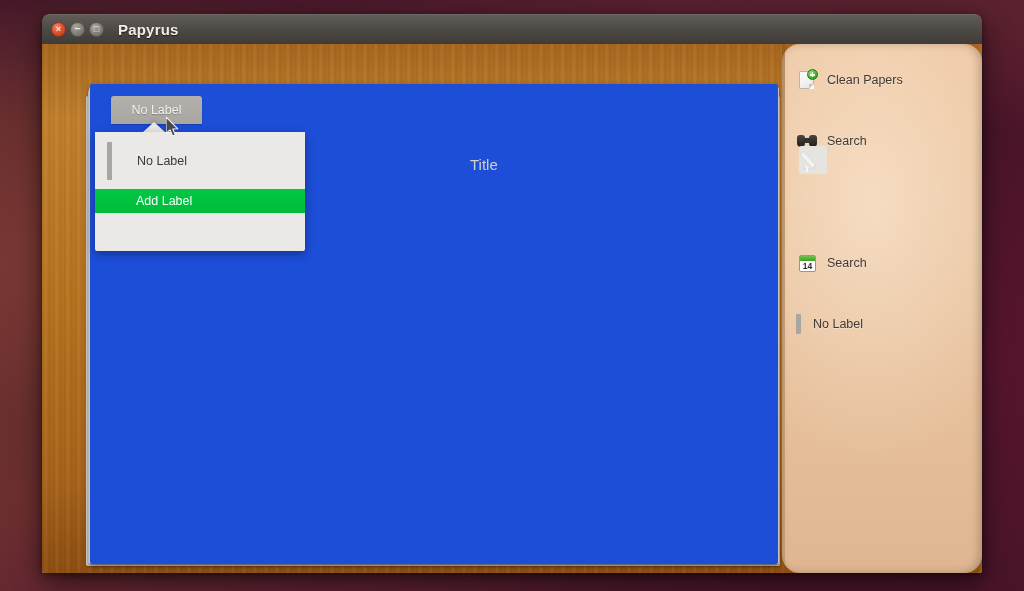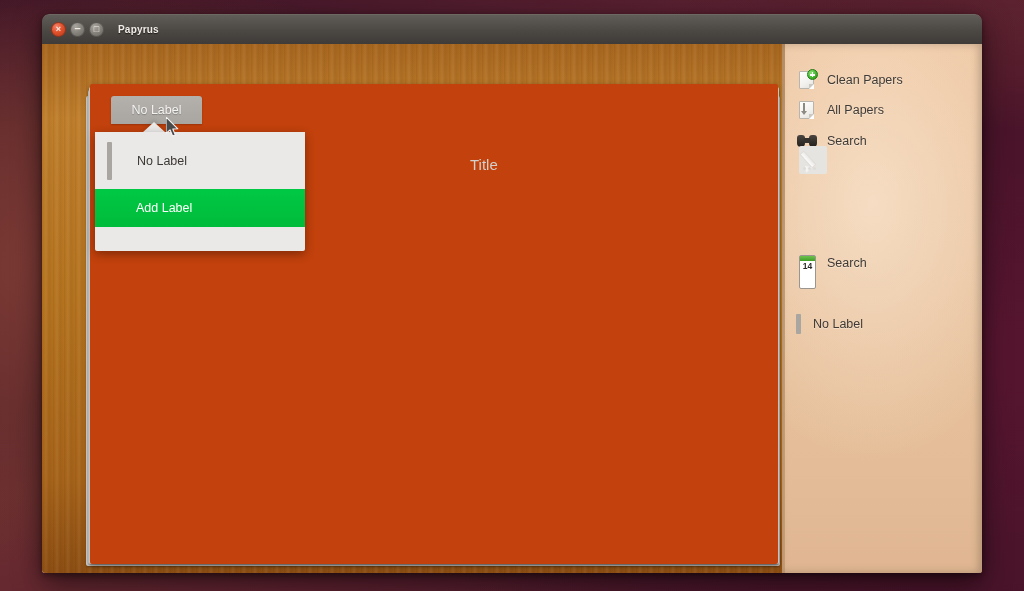--- a/index.html
+++ b/index.html
@@ -38,21 +38,21 @@
     border:1px solid #97341a;
   }
   .wbtn.min,.wbtn.max{
     background:radial-gradient(circle at 35% 28%, #a8a49e 0%, #86827c 50%, #6a6661 100%);
     border:1px solid #5c5854;
   }
   .wbtn span{ position:absolute; inset:0; color:#f3ece5; font-size:9px;
               line-height:13px; text-align:center; font-weight:bold; }
   .wbtn.min span{ font-size:11px; line-height:11px; }
   #wtitle{
-    margin-left:10px; color:#f2ece6; font-size:10px; font-weight:bold;
+    margin-left:10px; color:#f2ece6; font-size:15px; font-weight:bold;
     text-shadow:0 1px 1px rgba(0,0,0,.6); letter-spacing:.2px;
   }
 
   
   #wbody{ position:relative; height:529px; width:100%;
           background:#f1efec; overflow:hidden; }
 
   
   #wood{
     position:absolute; inset:0;
@@ -63,20 +63,21 @@
       linear-gradient(180deg,#a8671f 0%,#c07f2c 14%,#b5741f 48%,#a7641a 82%,#8e4f13 100%);
   }
 
   
   #sidepanel{
     position:absolute; top:0; right:0; width:200px; height:100%;
     background:
       radial-gradient(ellipse 120% 70% at 45% 30%, rgba(255,240,222,.55) 0%, rgba(255,240,222,0) 70%),
       linear-gradient(180deg,#eec8a4 0%,#e9c4a0 40%,#e6bf9a 72%,#dfb691 100%);
     box-shadow:-3px 0 8px rgba(0,0,0,.22) inset;
+    border-radius:18px;
   }
   #sidepanel:after{
     content:""; position:absolute; left:0; top:0; width:3px; height:100%;
     background:linear-gradient(180deg, rgba(120,70,20,.45), rgba(120,70,20,.2));
   }
 
   .side-item{
     position:absolute; left:14px; display:flex; align-items:center;
     height:24px; width:176px; cursor:default;
   }
@@ -134,42 +135,42 @@
   .wrench{ position:absolute; left:2px; top:3px; width:18px; height:17px;
            transform:rotate(0deg); }
   .wrench u{ position:absolute; left:3px; top:12px; width:13px; height:3px;
              background:linear-gradient(90deg,#2d2a26,#585450);
              transform:rotate(-38deg); transform-origin:left center;
              border-radius:1px; text-decoration:none; }
   .wrench o{ position:absolute; right:0px; top:0px; width:9px; height:9px;
              border:2.5px solid #6e6a64; border-radius:50%;
              border-bottom-color:transparent; transform:rotate(20deg); }
   
-  .cal{ position:absolute; left:3px; top:3px; width:17px; height:34px;
+  .cal{ position:absolute; left:3px; top:3px; width:17px; height:17px;
         background:#fff; border:1px solid #9a958e; border-radius:2px; }
   .cal-top{ position:absolute; left:0; top:0; right:0; height:5px;
             background:linear-gradient(180deg,#6ec24c,#3f9e27); }
   .cal-num{ position:absolute; left:0; right:0; top:5px; text-align:center;
             font-size:8.5px; line-height:10px; color:#2c2a27; font-weight:bold; }
 
   
   #side-label-item{
     position:absolute; left:14px; display:flex; align-items:center; height:22px;
   }
   .chip-bar{ width:5px; height:20px; background:#a9a5a0;
              border-radius:1px; margin-right:12px; flex:0 0 5px; }
 
   
   .stackpaper{
     position:absolute; background:#dddad6;
     border-radius:2px; box-shadow:0 1px 2px rgba(0,0,0,.25);
   }
   #card{
     position:absolute; left:48px; top:40px; width:688px; height:480px;
-    background:#c2410c; border-radius:2px;
+    background:#1d4ed8; border-radius:2px;
     box-shadow:0 2px 6px rgba(0,0,0,.33);
   }
 
   #card-title{
     position:absolute; left:380px; top:72px; font-size:15px;
     color:#d2d0cd; user-select:none;
   }
   #edit-icon{
     position:absolute; left:709px; top:62px; width:28px; height:28px;
     background:#e6e4e1; border-radius:2px; overflow:hidden;
@@ -215,21 +216,21 @@
     filter:drop-shadow(0 -2px 2px rgba(0,0,0,.14));
   }
   .dd-item{
     position:absolute; left:0; width:210px; display:flex; align-items:center;
   }
   #dd-item-nolabel{ top:0; height:57px; background:#ebe9e7; }
   #dd-item-nolabel .chip-bar{ margin-left:12px; margin-right:25px;
                               height:38px; width:11px; background:#a9a5a0; }
   #dd-item-nolabel .txt{ font-size:12.5px; color:#3b3835; }
   #dd-item-add{
-    top:57px; height:38px;
+    top:57px; height:24px;
     background:linear-gradient(180deg,#00c845 0%,#00bc3a 100%);
   }
   #dd-item-add .txt{ margin-left:41px; font-size:12.5px; color:#ffffff; }
 
   
   #cursor{ position:absolute; left:124px; top:73px; width:14px; height:21px; }
 </style>
 </head>
 <body>
 
@@ -257,27 +258,20 @@
       <div id="sidepanel">
 
         <div class="side-item" style="top:24px">
           <span class="side-ico">
             <span class="paper"></span>
               <span class="plusdot"></span>
           </span>
           <span class="side-lbl">Clean Papers</span>
         </div>
 
-        <div class="side-item" style="top:54px">
-          <span class="side-ico">
-            <span class="paper"></span>
-              <span class="downarrow"></span>
-          </span>
-          <span class="side-lbl">All Papers</span>
-        </div>
 
         <div class="side-item" style="top:85px">
           <span class="side-ico">
             <span class="binoc">
                 <b></b>
                 <b></b>
                 <i></i>
               </span>
           </span>
           <span class="side-lbl">Search</span>

